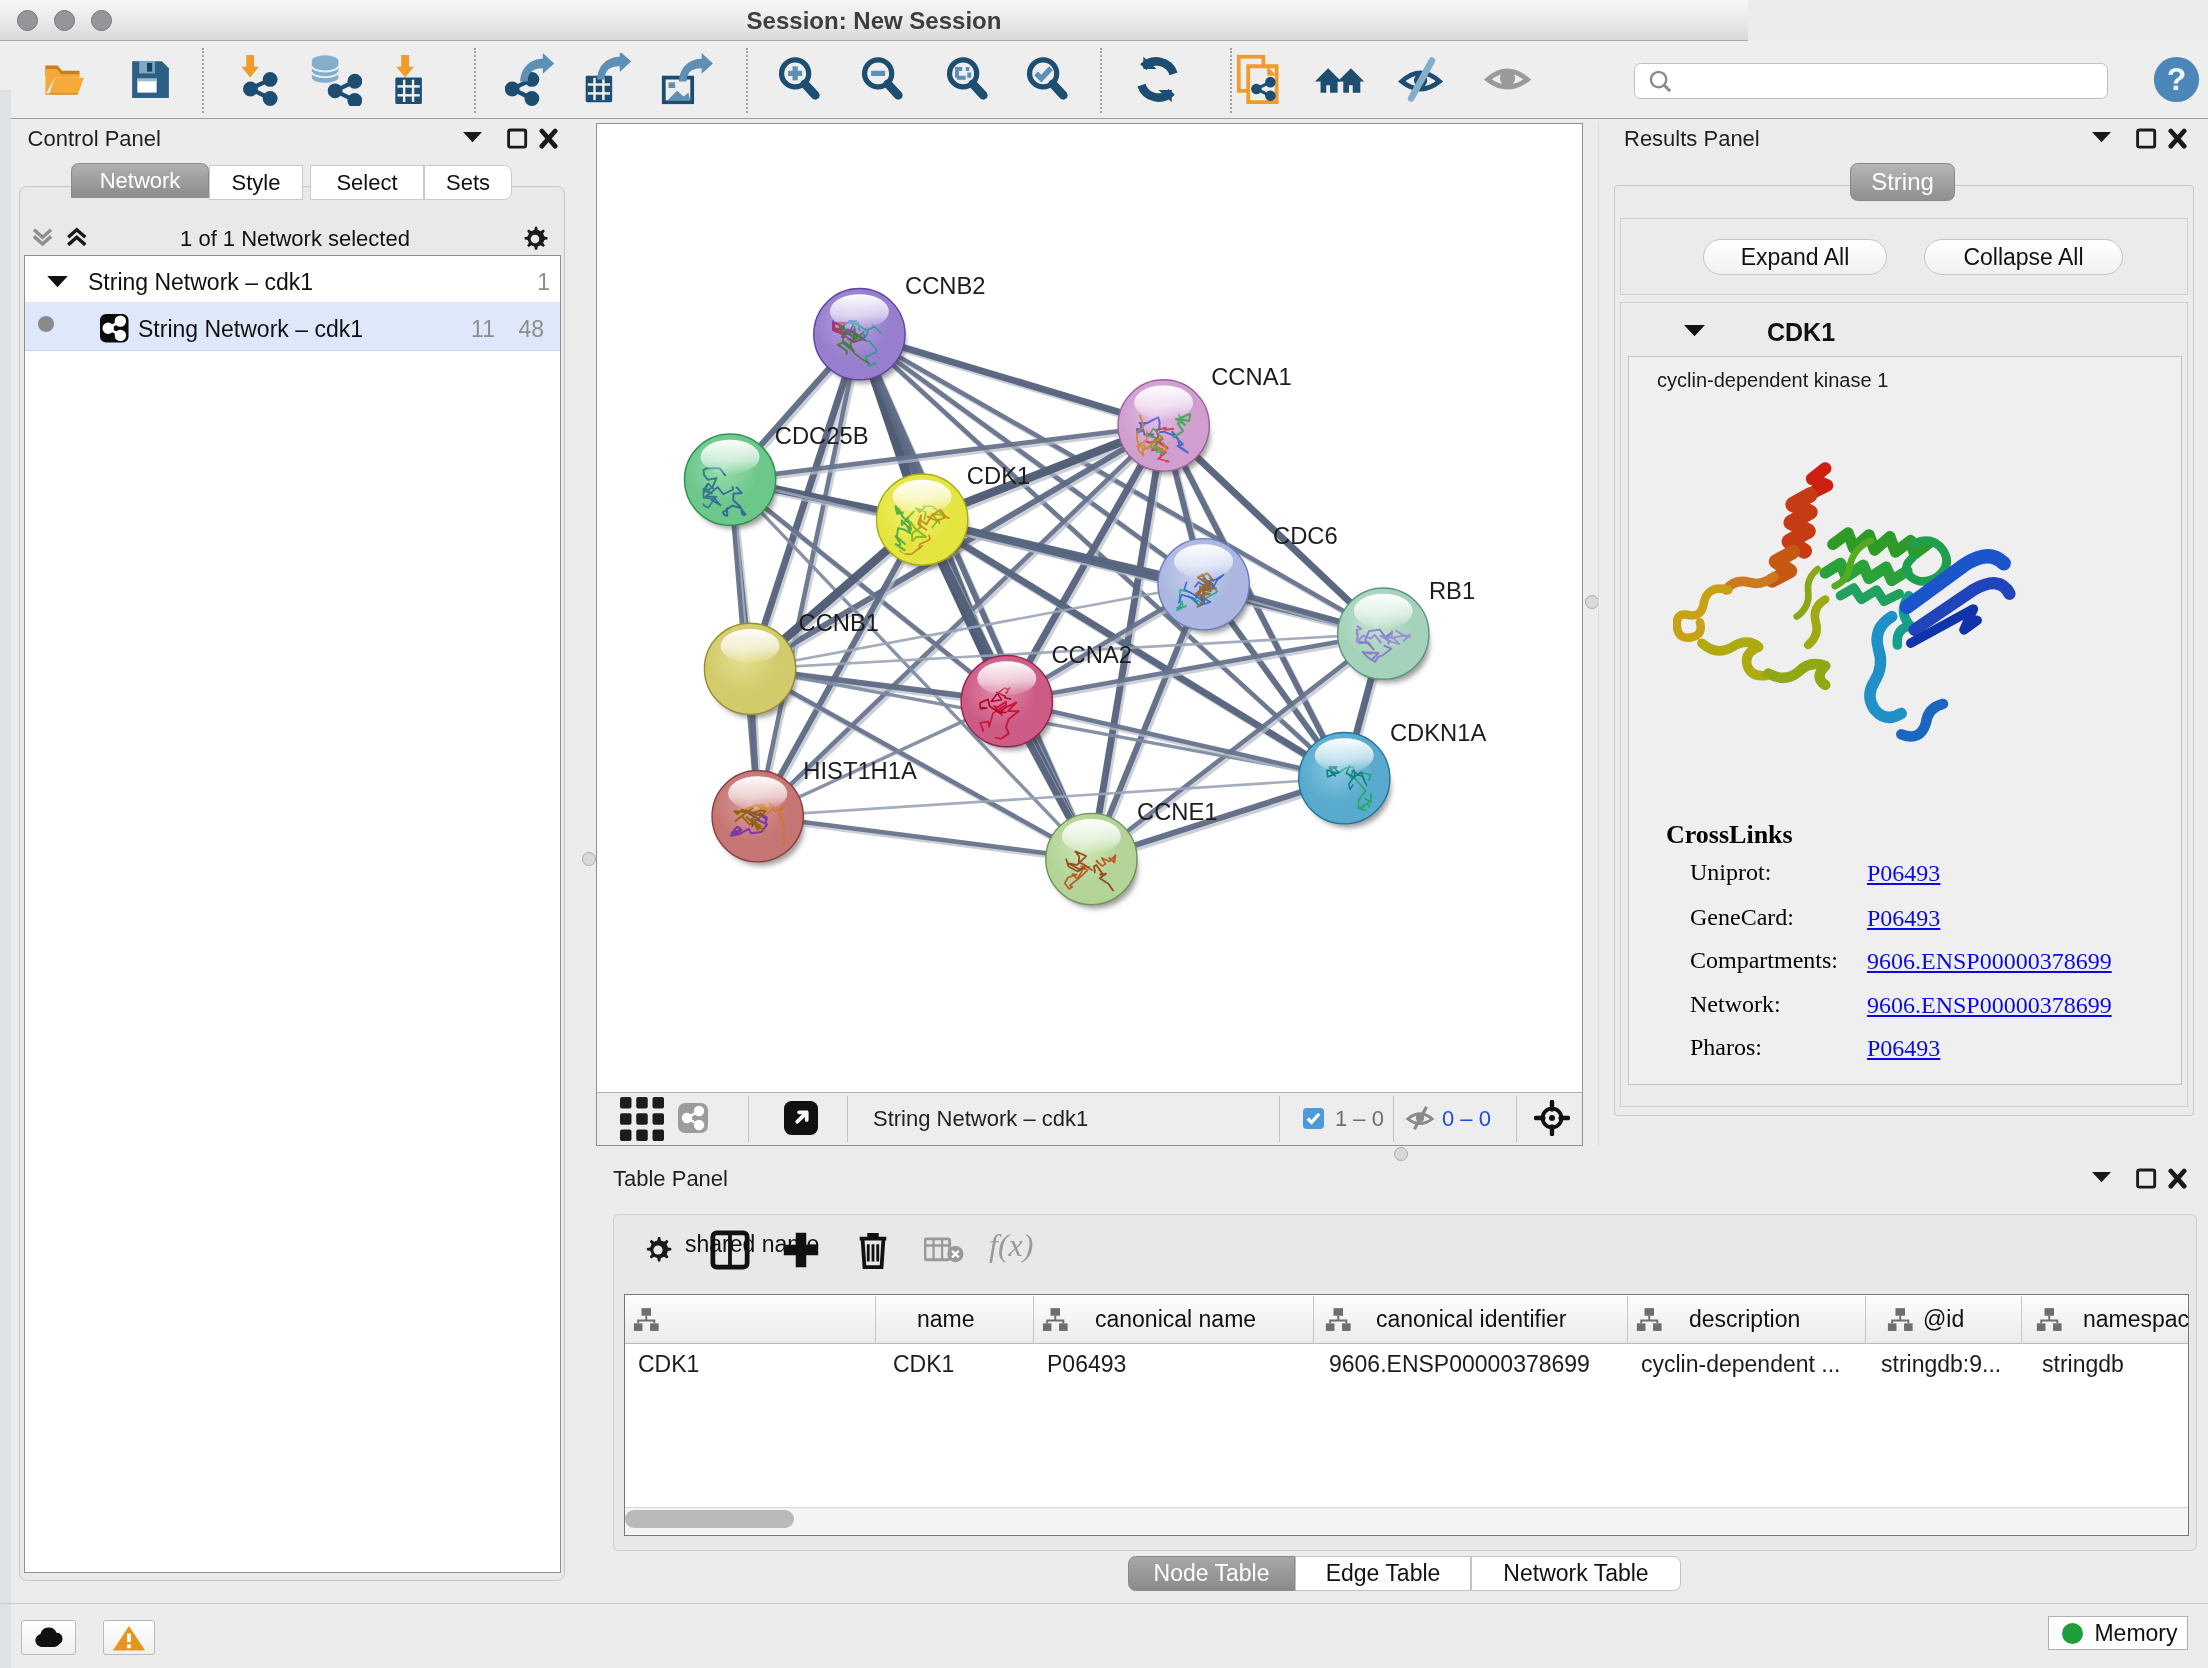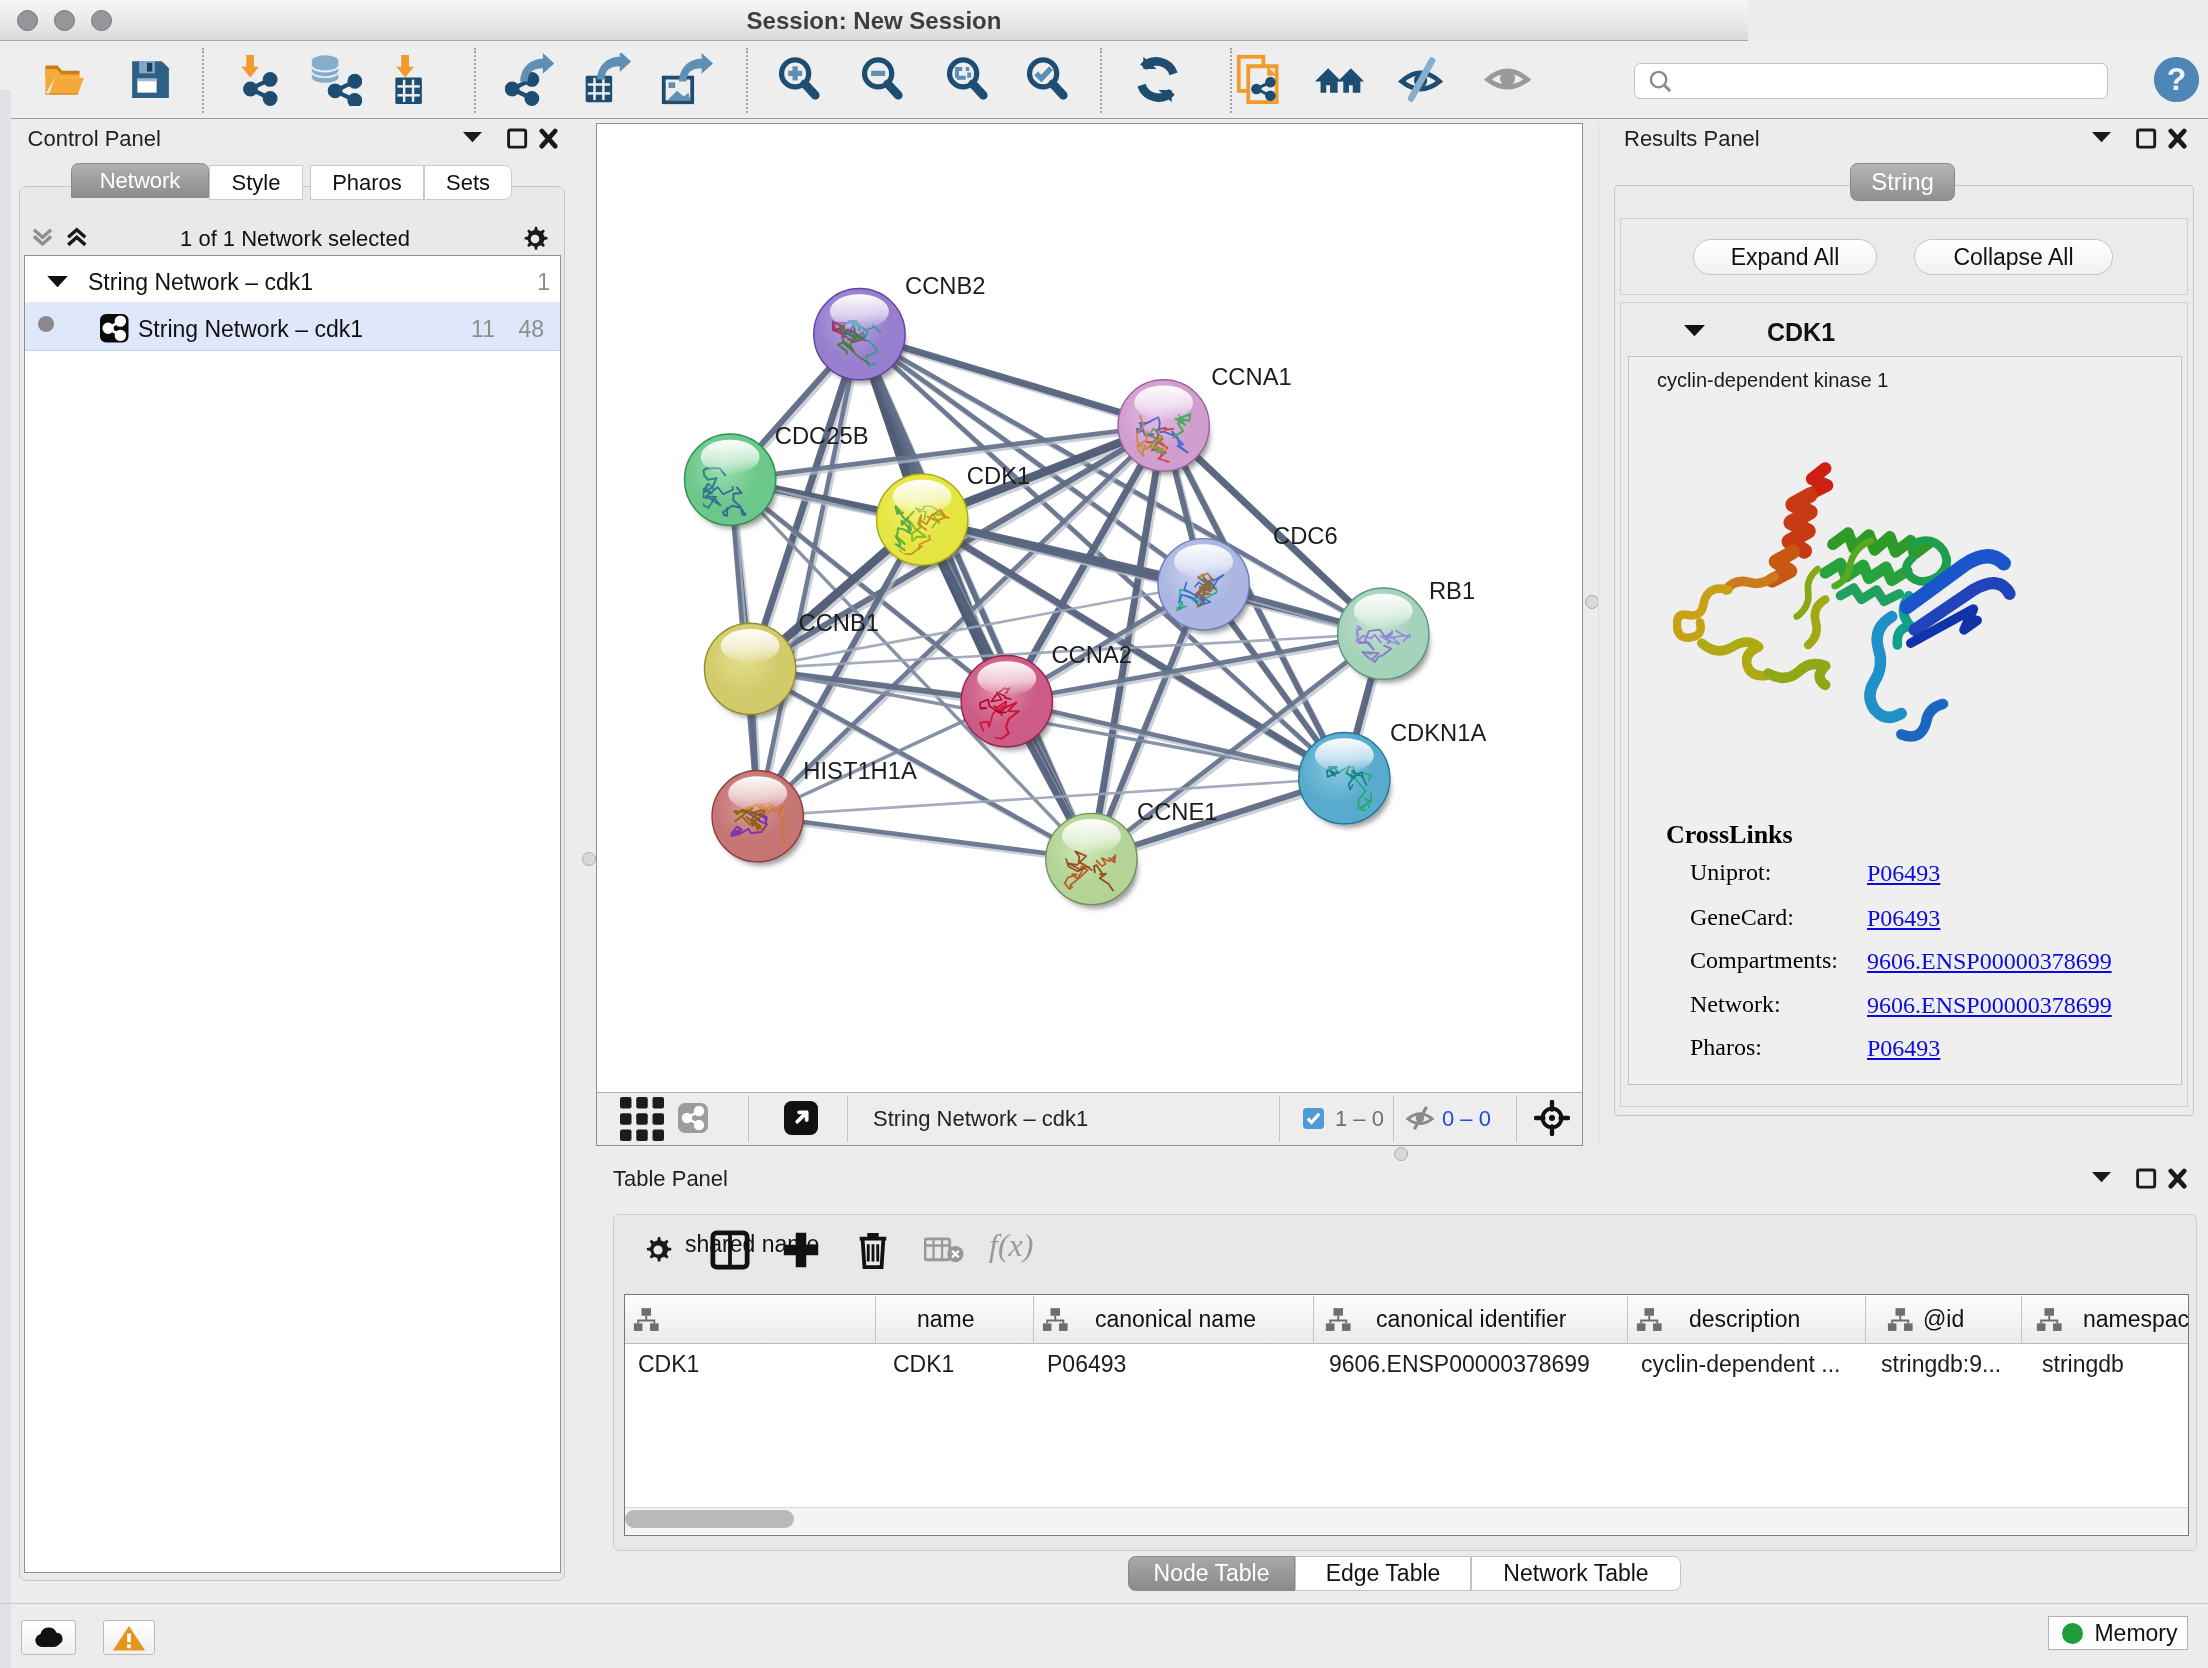--- a/index.html
+++ b/index.html
@@ -18,21 +18,21 @@
 #searchbox{position:absolute;left:1634px;top:22px;width:474px;height:36px;background:#fff;
  border:1.9px solid #c0c0c0;border-radius:6.7px;}
 .panel-title{font-size:22px;color:#1f1f1f;position:absolute;}
 .win-icons{position:absolute;}
 .tab{position:absolute;height:35px;line-height:34px;text-align:center;font-size:22px;color:#111;
  background:#fff;border:1px solid #c9c9c9;}
 .tab.sel{background:linear-gradient(#b0b0b0,#8c8c8c);color:#fff;border-color:#8a8a8a;}
 .gbox{position:absolute;background:#e9e9e9;border:1px solid #c6c6c6;border-radius:7.6px;}
 .whitebox{position:absolute;background:#fff;border:1px solid #8f8f8f;}
 .btn{position:absolute;background:linear-gradient(#ffffff,#f1f1f1);border:1px solid #c5c5c5;
- border-radius:18px;text-align:center;font-size:23px;color:#111;}
+ border-radius:18px;text-align:center;font-size:23px;color:#111;margin-left:10px;}
 .serif{font-family:"Liberation Serif",serif;}
 a.lnk{color:#0b0bdd;text-decoration:underline;font-family:"Liberation Serif",serif;}
 </style></head>
 <body>
 
 <div id="titlebar">
  <div class="light" style="left:17px;"></div>
  <div class="light" style="left:54px;"></div>
  <div class="light" style="left:91px;"></div>
  <div id="title">Session: New Session</div>
@@ -178,21 +178,21 @@
 <div class="abs" style="left:0;top:90px;width:10.5px;height:1578px;background:#dfe3e8;"></div>
 <div class="panel-title" style="left:27.6px;top:126px;">Control Panel</div>
 <svg class="win-icons" style="left:463px;top:128px" width="114" height="23" viewBox="0 0 120 24">
     <path d="M0 4 L20 4 L10 15 Z" fill="#1a1a1a"></path>
     <rect x="48" y="2" width="18" height="18" fill="none" stroke="#1a1a1a" stroke-width="3" rx="2"></rect>
     <path d="M83 3 L97 19 M97 3 L83 19" stroke="#1a1a1a" stroke-width="5" stroke-linecap="round"></path>
   </svg>
 <div class="gbox" style="left:19px;top:186px;width:546px;height:1395px;"></div>
 <div class="tab sel" style="left:71px;top:163px;width:138px;border-radius:7.6px 7.6px 0 0;">Network</div>
 <div class="tab" style="left:209px;top:165px;width:94px;">Style</div>
-<div class="tab" style="left:310px;top:165px;width:114px;">Pharos</div>
+<div class="tab" style="left:310px;top:165px;width:114px;">Select</div>
 <div class="tab" style="left:424px;top:165px;width:88px;border-radius:0 7.6px 7.6px 0;">Sets</div>
 <svg class="abs" style="left:32px;top:224px" width="61" height="28.5" viewBox="0 0 64 30">
     <path d="M2 6 L11 14 L20 6 M2 13 L11 21 L20 13" fill="none" stroke="#8f8f8f" stroke-width="3.6"></path>
     <path d="M38 14 L47 6 L56 14 M38 22 L47 14 L56 22" fill="none" stroke="#1a1a1a" stroke-width="3.6"></path>
   </svg>
 <div class="abs" style="left:143px;top:226px;width:304px;text-align:center;font-size:22px;color:#111;">1 of 1 Network selected</div>
 <svg class="abs" style="left:519px;top:223px" width="32" height="32" viewBox="0 0 34 34">
     <path fill="#1a1a1a" d="M17 4 l2.2 0 .7 3.4 a10 10 0 0 1 3.1 1.3 l2.9-1.9 1.6 1.6 -1.9 2.9 a10 10 0 0 1 1.3 3.1 l3.4.7 0 2.2 -3.4.7 a10 10 0 0 1 -1.3 3.1 l1.9 2.9 -1.6 1.6 -2.9-1.9 a10 10 0 0 1 -3.1 1.3 l-.7 3.4 -2.2 0 -.7-3.4 a10 10 0 0 1 -3.1-1.3 l-2.9 1.9 -1.6-1.6 1.9-2.9 a10 10 0 0 1 -1.3-3.1 l-3.4-.7 0-2.2 3.4-.7 a10 10 0 0 1 1.3-3.1 l-1.9-2.9 1.6-1.6 2.9 1.9 a10 10 0 0 1 3.1-1.3 Z"></path>
     <circle cx="17" cy="17" r="4.6" fill="#e9e9e9"></circle>
   </svg>

